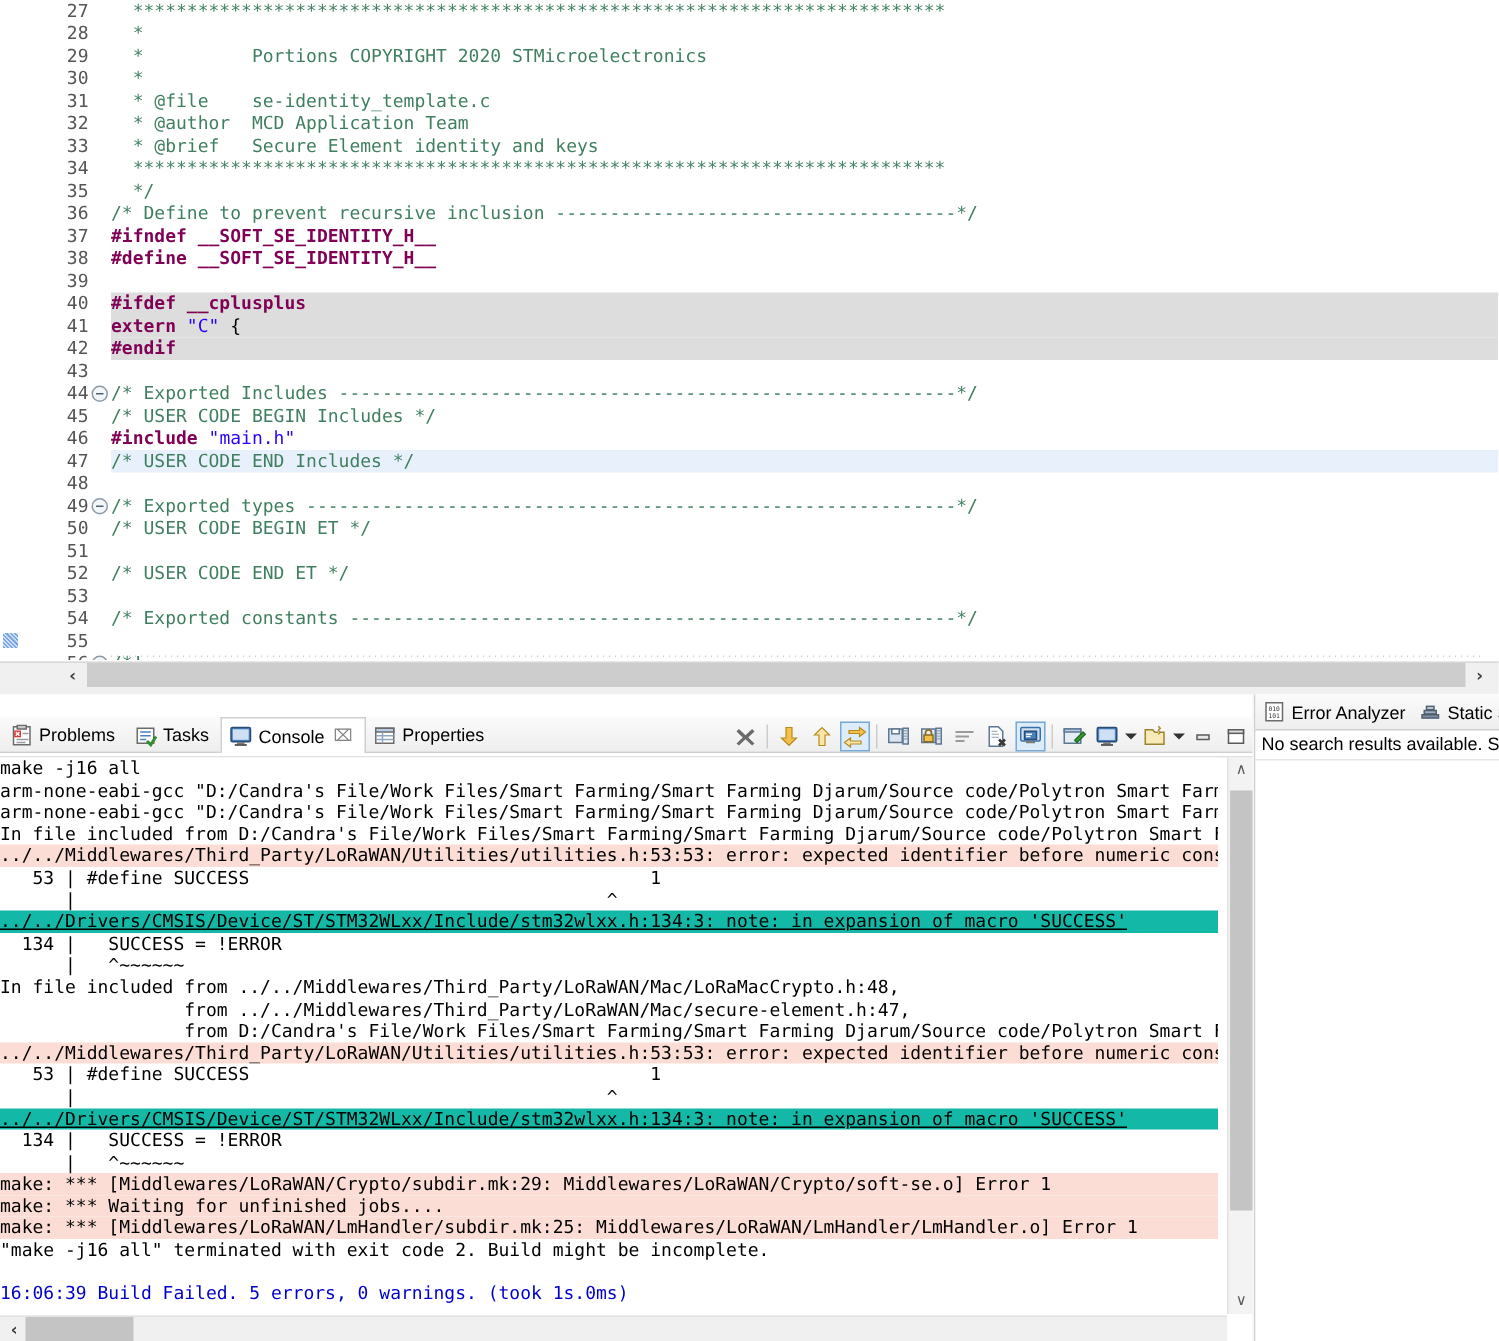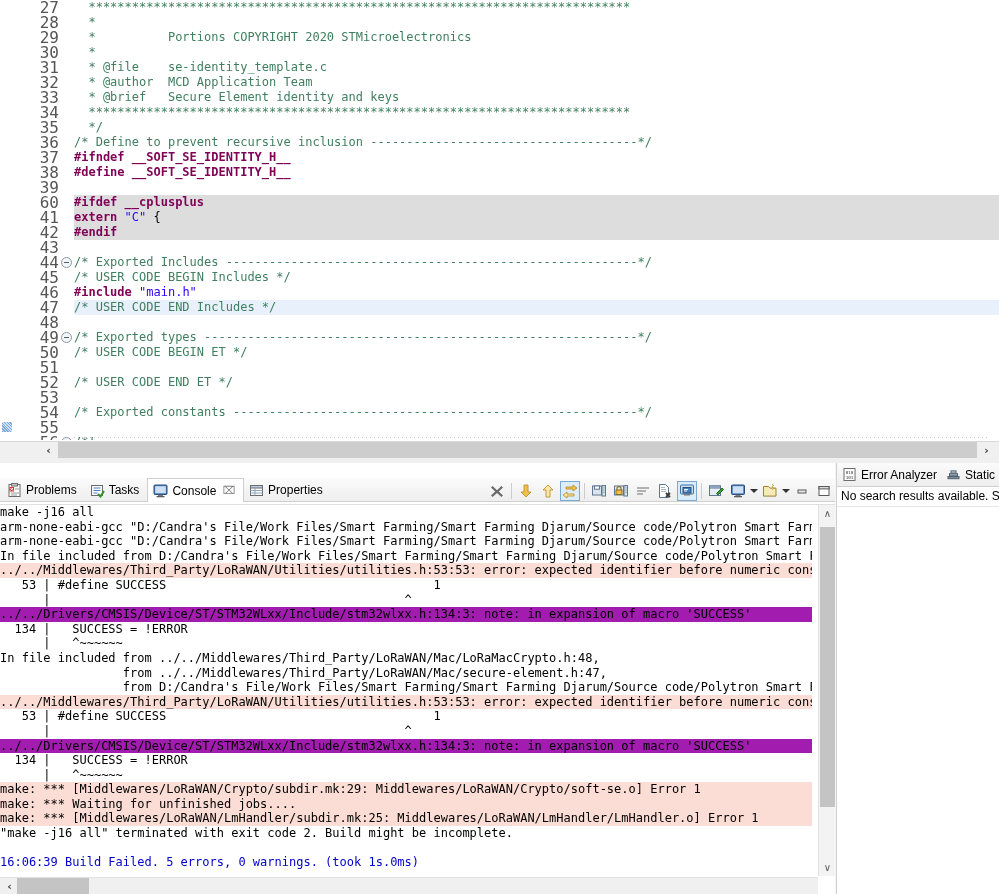--- a/index.html
+++ b/index.html
@@ -23,21 +23,21 @@
   }
   .anno-mark {
     position: absolute; left: 2px; width: 10px; height: 10px;
     background:
       repeating-linear-gradient(45deg,#7aa7e0 0 1px,#cfe0f5 1px 2px);
   }
   .gutter {
     position: absolute; left: 14px; top: 0; width: 46px; height: 548px;
     background: #ffffff;
     font-family: "DejaVu Sans Mono", monospace;
-    font-size: 16px; line-height: 15px;
+    font-size: 12px; line-height: 15px;
     color: #555555;
     text-align: right;
   }
   .gutter .ln { height: 15px; padding-right: 1px; }
   .foldcol {
     position: absolute; left: 60px; top: 0; width: 14px; height: 440px;
     background: #ffffff;
   }
   .fold {
     position: absolute; left: 1px; width: 11px; height: 11px;
@@ -161,21 +161,21 @@
     position: absolute; left: 0; top: 42px; width: 812px; height: 371px;
     background: #ffffff;
     font-family: "DejaVu Sans Mono", monospace;
     font-size: 12px; line-height: 14.6px;
     white-space: pre;
     overflow: hidden;
     color: #000000;
   }
   #console-out .line { height: 14.6px; }
   #console-out .line.err  { background: #fbddd5; }
-  #console-out .line.note { background: #a21caf; }
+  #console-out .line.note { background: #14b8a6; text-decoration: underline; }
   #console-out .line.blue { color: #0000cc; }
 
   #console-vscroll {
     position: absolute; right: 0px; top: 42px; width: 17px; height: 371px;
     background: #f3f3f3; border-left: 1px solid #e2e2e2;
   }
   .vs-btn {
     position: absolute; left: 0; width: 17px; height: 17px;
     display: flex; align-items: center; justify-content: center;
     font-family: "DejaVu Sans", sans-serif; font-size: 10px; color: #5a5a5a;
@@ -245,21 +245,21 @@
       <div class="ln">30</div>
       <div class="ln">31</div>
       <div class="ln">32</div>
       <div class="ln">33</div>
       <div class="ln">34</div>
       <div class="ln">35</div>
       <div class="ln">36</div>
       <div class="ln">37</div>
       <div class="ln">38</div>
       <div class="ln">39</div>
-      <div class="ln">60</div>
+      <div class="ln">40</div>
       <div class="ln">41</div>
       <div class="ln">42</div>
       <div class="ln">43</div>
       <div class="ln">44</div>
       <div class="ln">45</div>
       <div class="ln">46</div>
       <div class="ln">47</div>
       <div class="ln">48</div>
       <div class="ln">49</div>
       <div class="ln">50</div>

